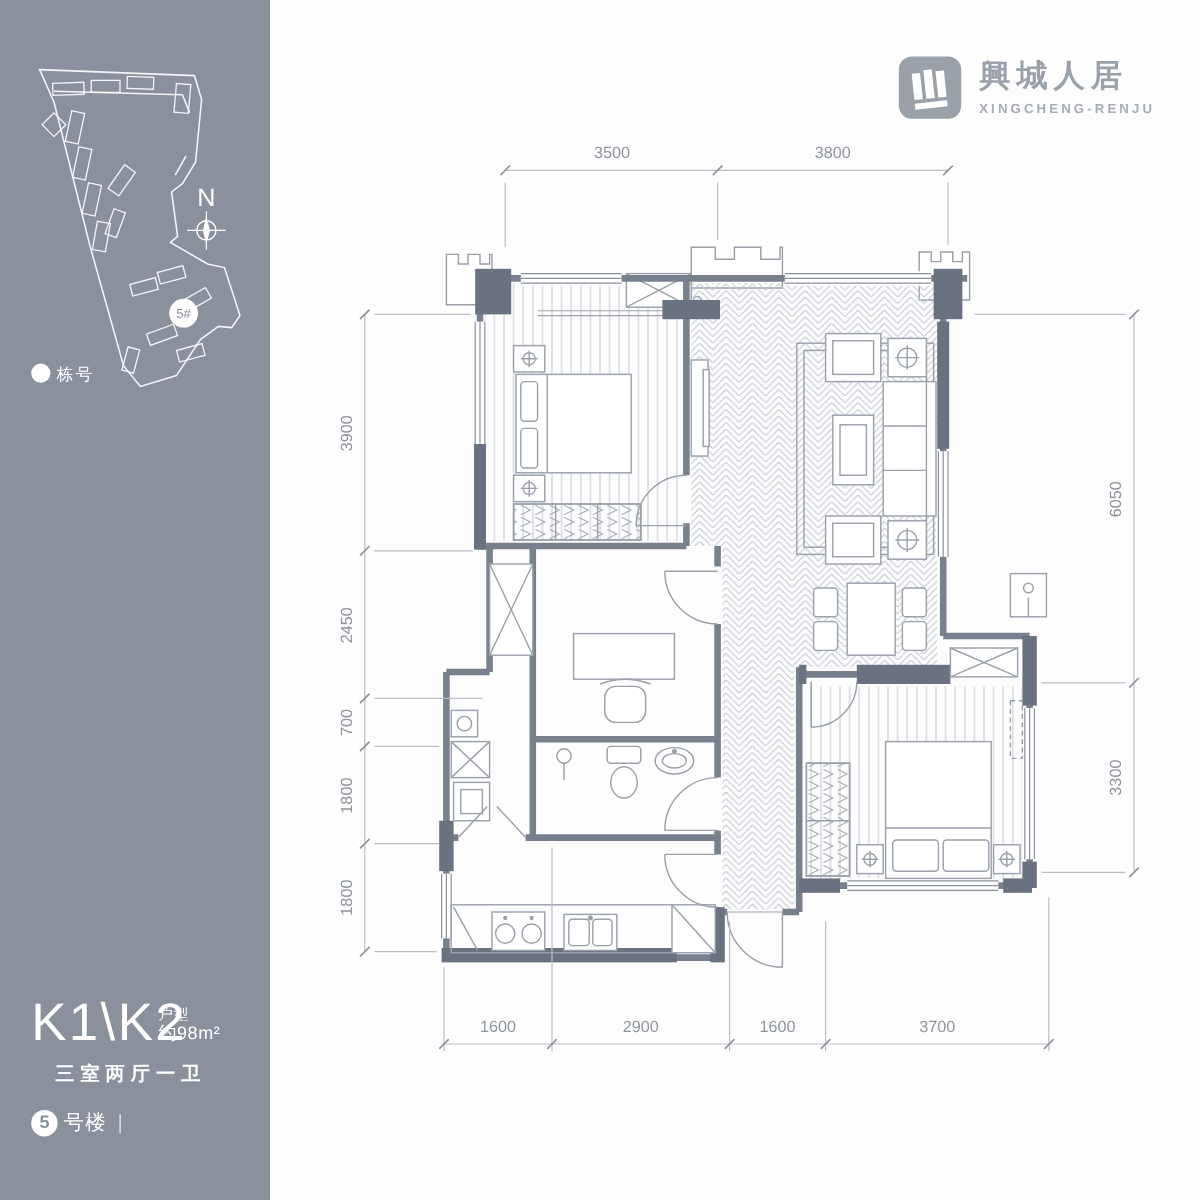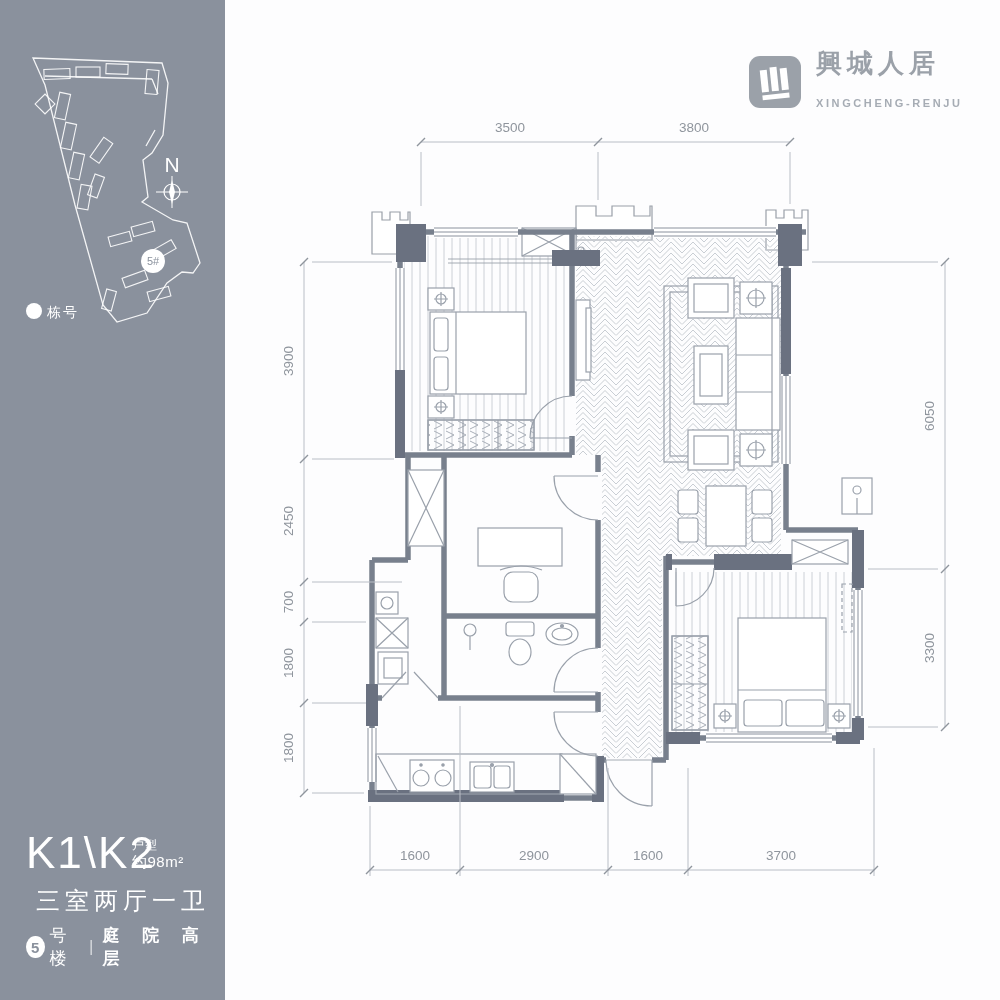--- a/index.html
+++ b/index.html
@@ -13,34 +13,34 @@
 
   
   .sidebar{position:absolute;left:0;top:0;width:225px;height:1000px;background:var(--sidebar)}
   .siteplan-svg{position:absolute;left:0;top:0}
   .unit-info{position:absolute;left:0;top:0;width:225px;color:#fff}
   .k-name{position:absolute;left:26px;top:831px;font-size:44px;font-weight:400;
     letter-spacing:2px;color:#fff;line-height:1}
   .k-meta{position:absolute;left:132px;top:838px;line-height:1.25}
   .k-type{font-size:12px;letter-spacing:1px}
   .k-area{font-size:15px;font-weight:normal;letter-spacing:.5px}
-  .k-rooms{position:absolute;left:36px;top:885px;font-size:24px;letter-spacing:5px;font-weight:400}
+  .k-rooms{position:absolute;left:46px;top:885px;font-size:16px;letter-spacing:5px;font-weight:700}
   .k-row{position:absolute;left:26px;top:924px;display:flex;align-items:center;font-size:17px}
   .k-circ{width:22px;height:22px;border-radius:50%;background:#fff;color:var(--sidebar);
     font-size:15px;font-weight:bold;display:flex;align-items:center;justify-content:center;margin-right:5px}
   .k-bldg{font-weight:400;letter-spacing:1px}
   .k-div{margin:0 9px;opacity:.65;font-weight:300}
   .k-feat{letter-spacing:9px;font-weight:600}
 
   
-  .logo{position:absolute;left:748px;top:46px;display:flex;align-items:flex-end}
+  .logo{position:absolute;left:748px;top:46px;display:flex;align-items:flex-start}
   .logo-text{margin-left:14px}
   .logo-cn{font-size:26px;color:var(--logo);letter-spacing:5px;font-weight:600;
     font-family:"Liberation Serif","DejaVu Serif",serif}
-  .logo-en{font-size:11px;color:#a6acb4;letter-spacing:2.6px;margin-top:16px;font-weight:600}
+  .logo-en{font-size:11px;color:#a6acb4;letter-spacing:2.6px;margin-top:4px;font-weight:600}
 
   .plan-svg{position:absolute;left:0;top:0}
   svg text.dim{font-family:"Liberation Sans","DejaVu Sans",sans-serif;font-size:13.5px;fill:var(--dim)}
 </style>
 </head>
 <body>
 
 <div class="stage">
 
   <div class="sidebar">
@@ -89,21 +89,20 @@
       <div class="k-name">K1\K2</div>
       <div class="k-meta">
         <div class="k-type">户型</div>
         <div class="k-area">约98m²</div>
       </div>
       <div class="k-rooms">三室两厅一卫</div>
       <div class="k-row">
         <span class="k-circ">5</span>
         <span class="k-bldg">号楼</span>
         <span class="k-div">|</span>
-        <span class="k-feat">庭 院 高 层</span>
       </div>
     </div>
   </div>
 
   <div class="logo">
     <svg width="54" height="54" viewBox="0 0 54 54">
       <rect x="1" y="1" width="52" height="52" rx="11" fill="#9ba1a9"></rect>
       <g fill="#ffffff" transform="rotate(-6 27 27)">
         <rect x="13" y="14" width="7" height="22"></rect>
         <rect x="23" y="12" width="7" height="24"></rect>

